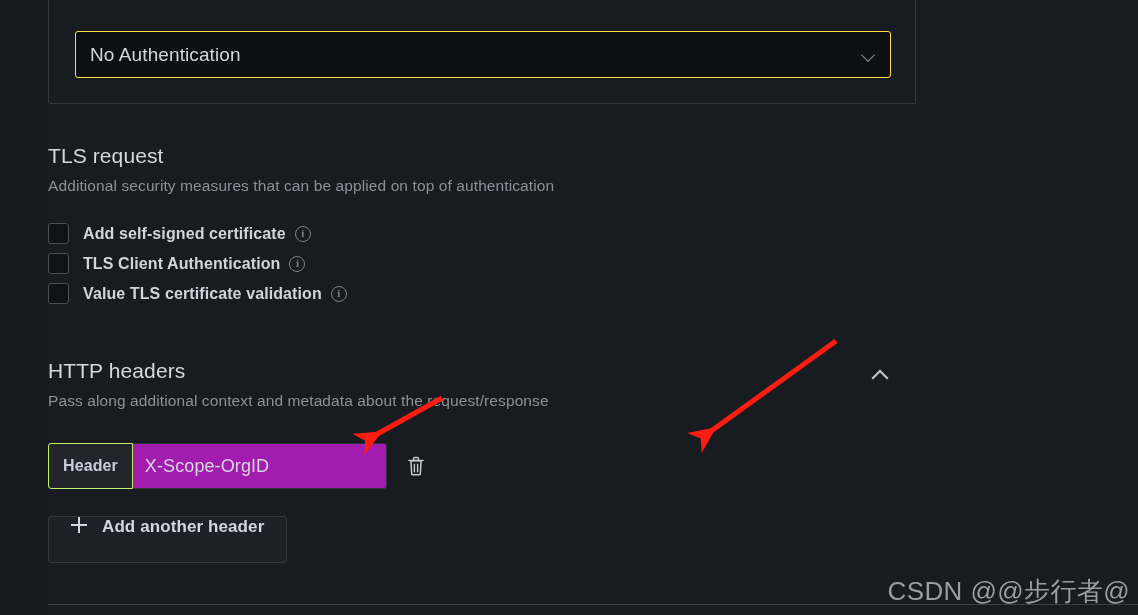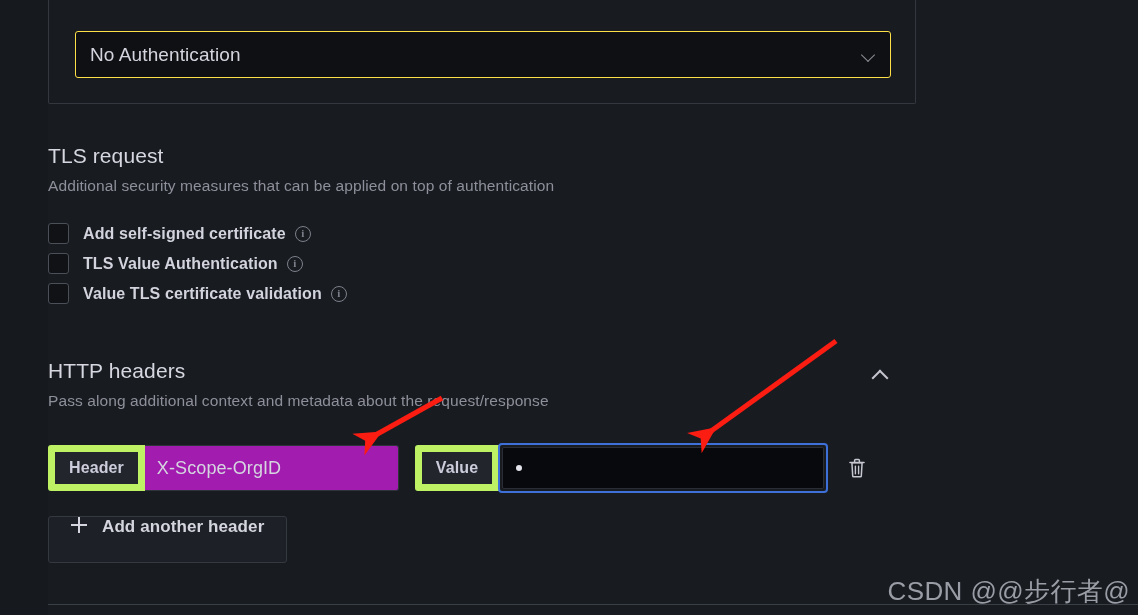--- a/index.html
+++ b/index.html
@@ -173,21 +173,21 @@
   .header-row {
     position: absolute;
     left: 48px;
     top: 443px;
     display: flex;
     align-items: center;
   }
   .prefix-label {
     height: 46px;
     background: #22252b;
-    border: 7px solid #bef264;
+    border: 1px solid #bef264;
     border-radius: 3px 0 0 3px;
     display: flex;
     align-items: center;
     padding: 0 14px;
     font-size: 16px;
     color: #ccccdc;
     font-weight: bold;
     letter-spacing: .1px;
   }
   .field-input {
@@ -326,21 +326,21 @@
     <div class="checkbox-list">
 
       <div class="checkbox-row">
         <span class="cb-box"></span>
         <span class="cb-label">Add self-signed certificate</span>
         <span class="info-icon">i</span>
       </div>
 
       <div class="checkbox-row">
         <span class="cb-box"></span>
-        <span class="cb-label">TLS Value Authentication</span>
+        <span class="cb-label">TLS Client Authentication</span>
         <span class="info-icon">i</span>
       </div>
 
       <div class="checkbox-row">
         <span class="cb-box"></span>
         <span class="cb-label">Value TLS certificate validation</span>
         <span class="info-icon">i</span>
       </div>
 
     </div>
@@ -355,28 +355,20 @@
       <div class="collapse-btn">
         <span class="chevron-up"></span>
       </div>
     </div>
   </div>
 
   <div class="header-row">
     <div class="prefix-label">Header</div>
     <div class="field-input" id="header-name-input">X-Scope-OrgID</div>
 
-    <div class="value-group">
-      <div class="prefix-label" id="value-prefix">Value</div>
-      <div class="focus-wrap">
-        <div id="header-value-input">
-          <span class="pw-dot"></span>
-        </div>
-      </div>
-    </div>
 
     <div class="trash-btn">
       <svg width="20" height="22" viewBox="0 0 20 22">
         <path d="M3 5.5h14" stroke="#c6c7d1" stroke-width="1.6" stroke-linecap="round" fill="none"></path>
         <path d="M7.6 5.3V3.4c0-.5.4-.9.9-.9h3c.5 0 .9.4.9.9v1.9" stroke="#c6c7d1" stroke-width="1.5" fill="none" stroke-linecap="round"></path>
         <path d="M4.9 5.8h10.2l-.8 13.1c0 .5-.4.9-.9.9H6.6c-.5 0-.9-.4-.9-.9L4.9 5.8z" stroke="#c6c7d1" stroke-width="1.5" fill="none" stroke-linejoin="round"></path>
         <path d="M8.4 9.2v7.6M11.6 9.2v7.6" stroke="#c6c7d1" stroke-width="1.4" stroke-linecap="round"></path>
       </svg>
     </div>
   </div>

